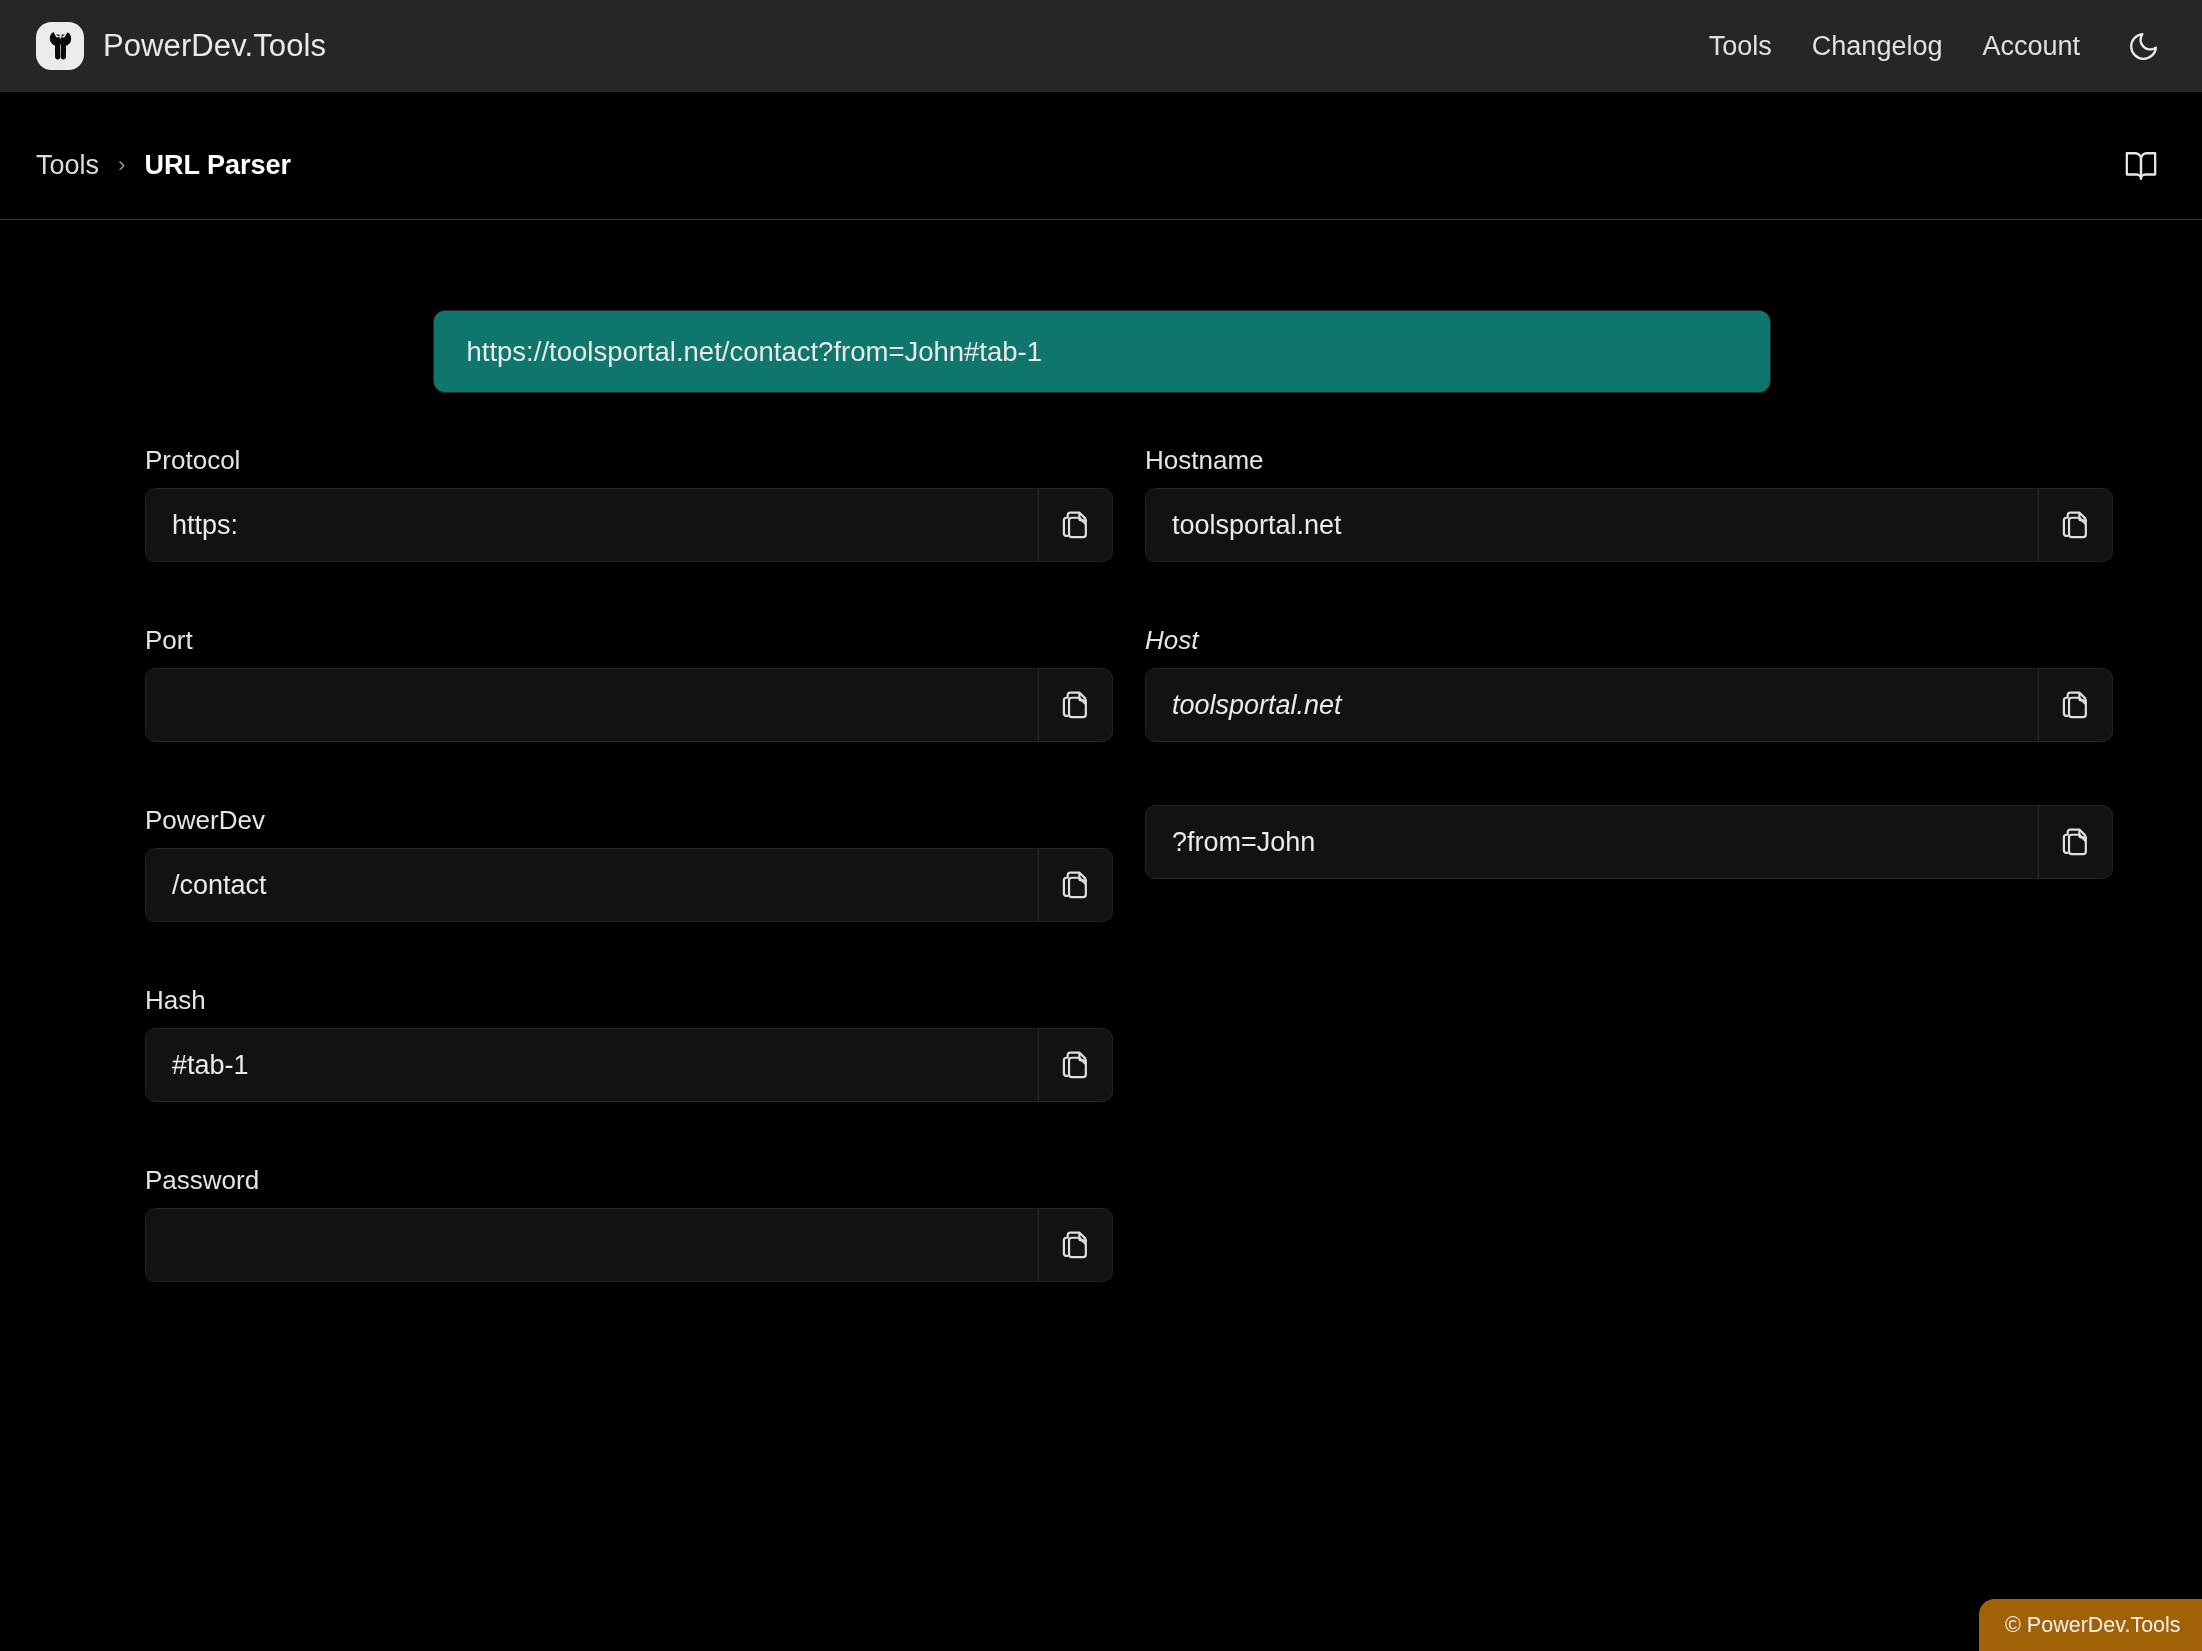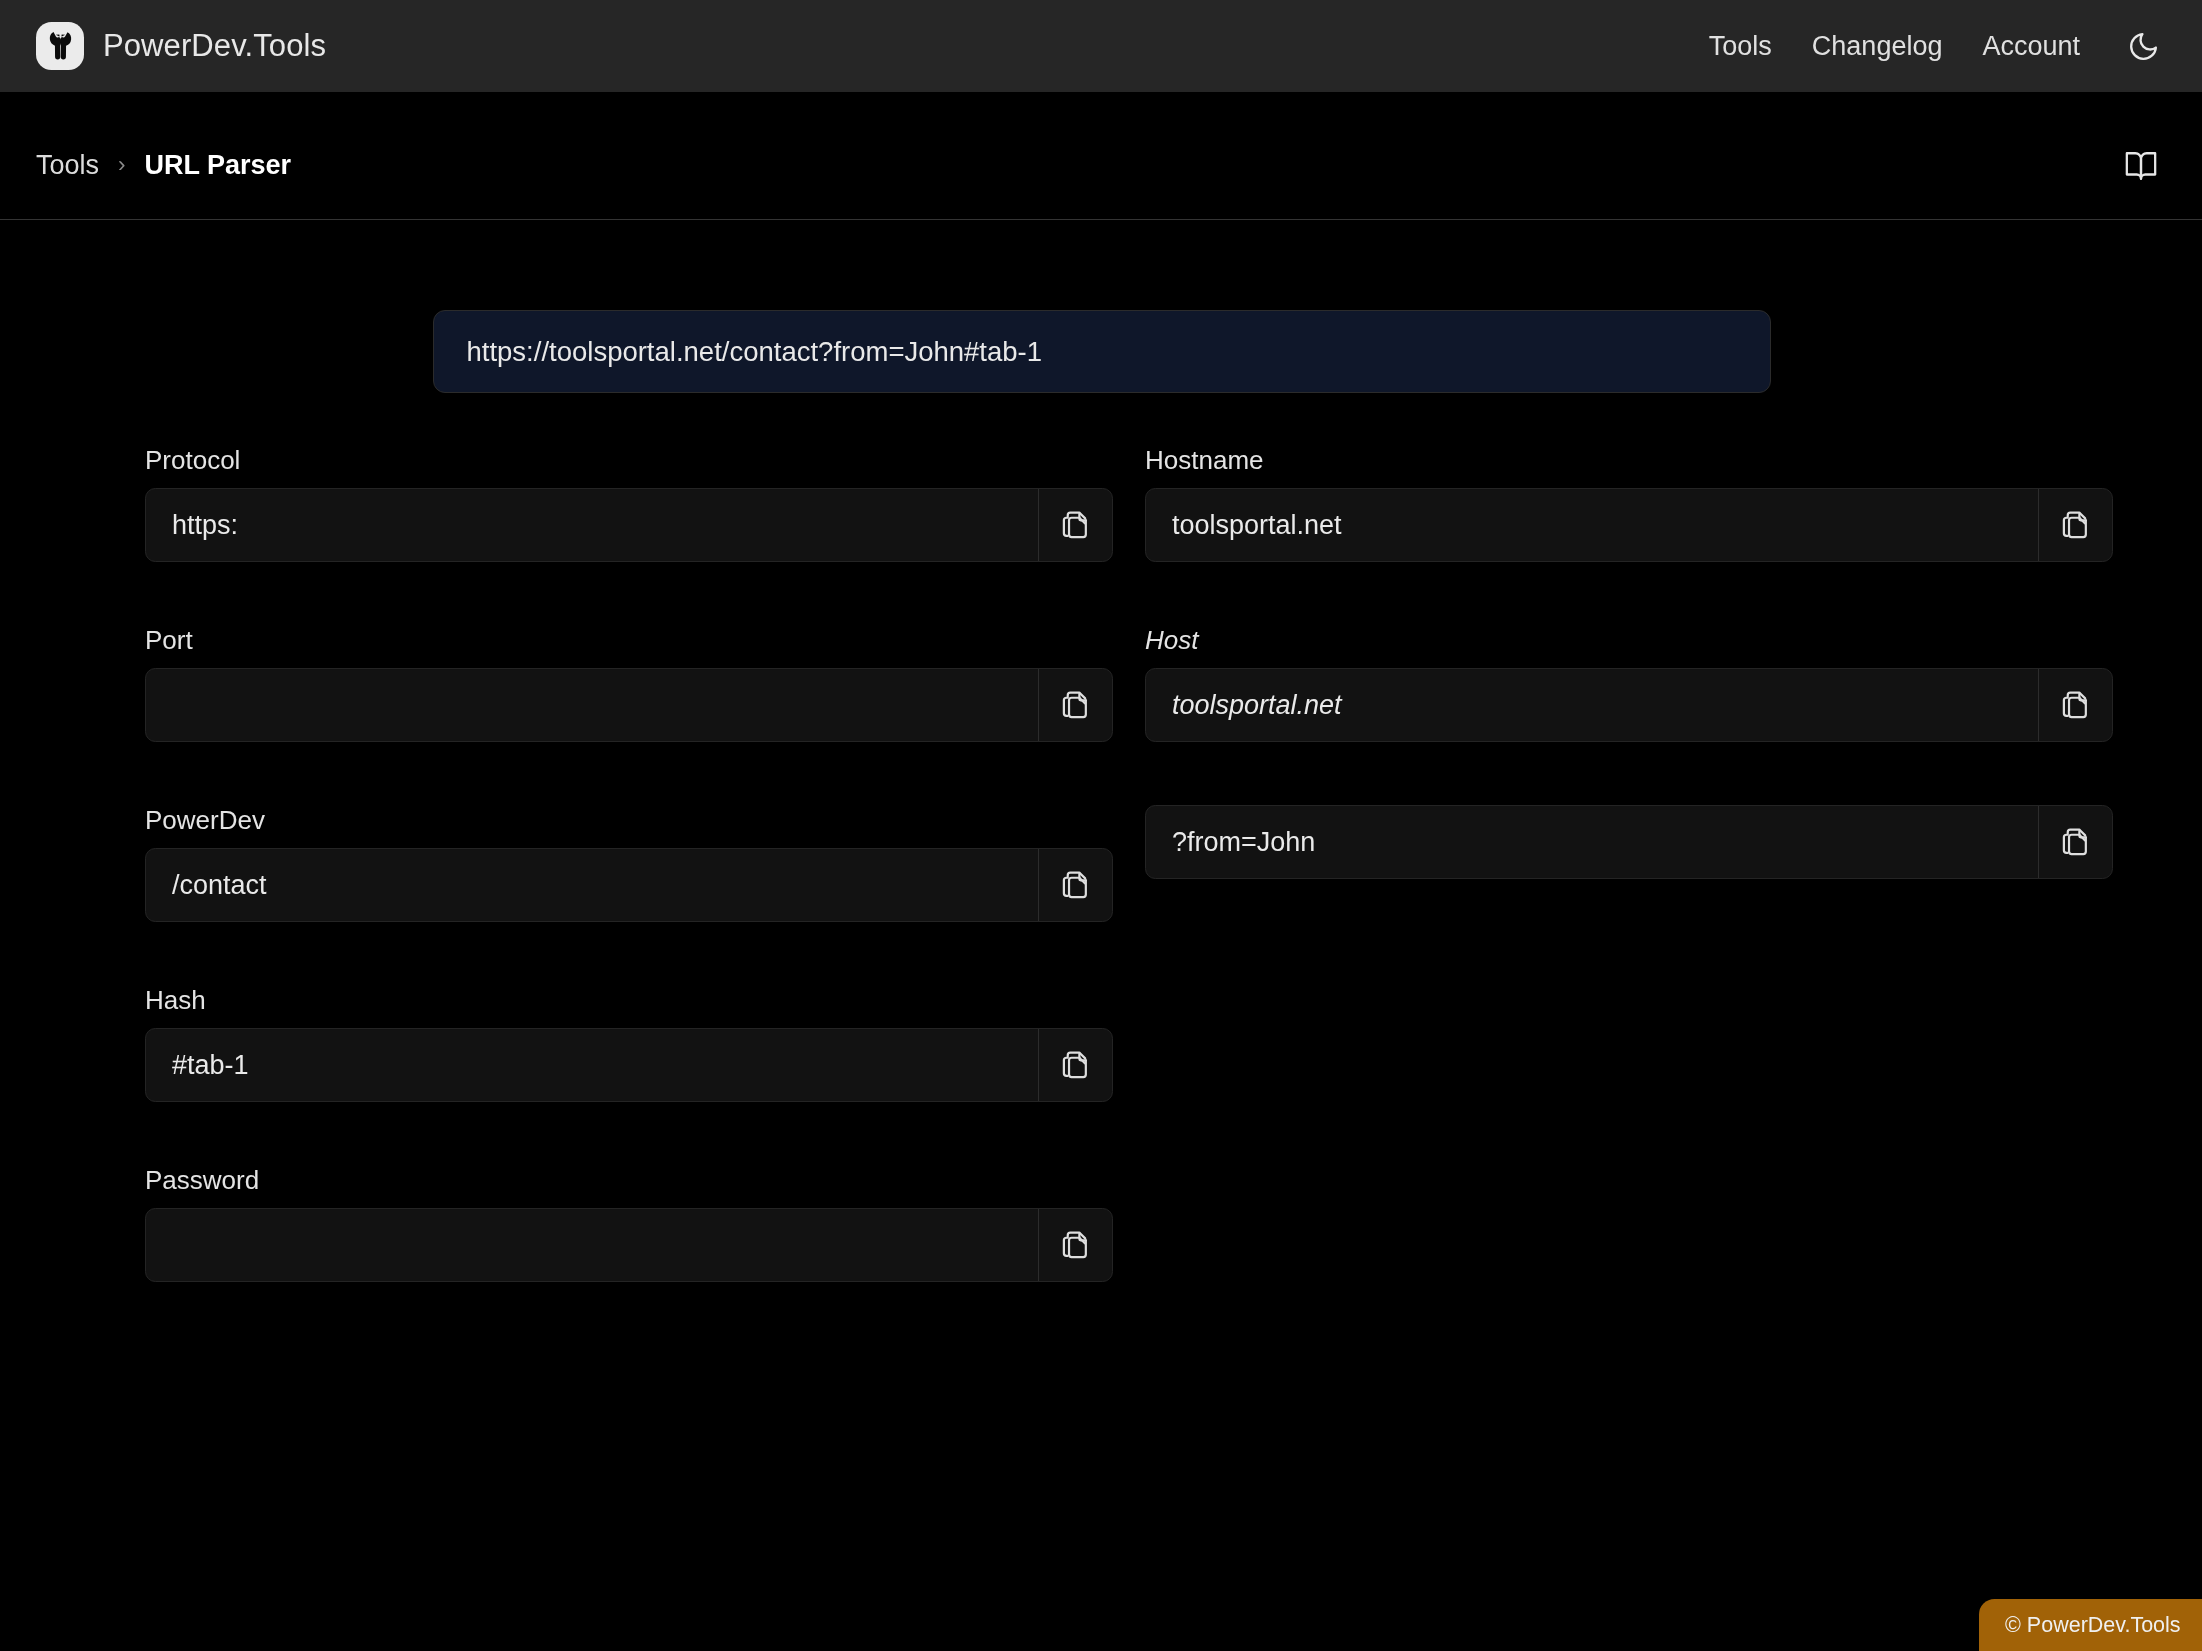--- a/index.html
+++ b/index.html
@@ -126,21 +126,21 @@
 
   
   #url-row {
     display: flex;
     justify-content: center;
     padding-top: 90px;
   }
   #url-input {
     width: 1338px;
     height: 83px;
-    background: #0f172a;
+    background: #0f766e;
     border: 0.9px solid #2b2b2b;
     border-radius: 12px;
     display: flex;
     align-items: center;
     padding: 0 33px;
     font-size: 27.5px;
     color: #e9e9e9;
     cursor: text;
     overflow: hidden;
     white-space: nowrap;

